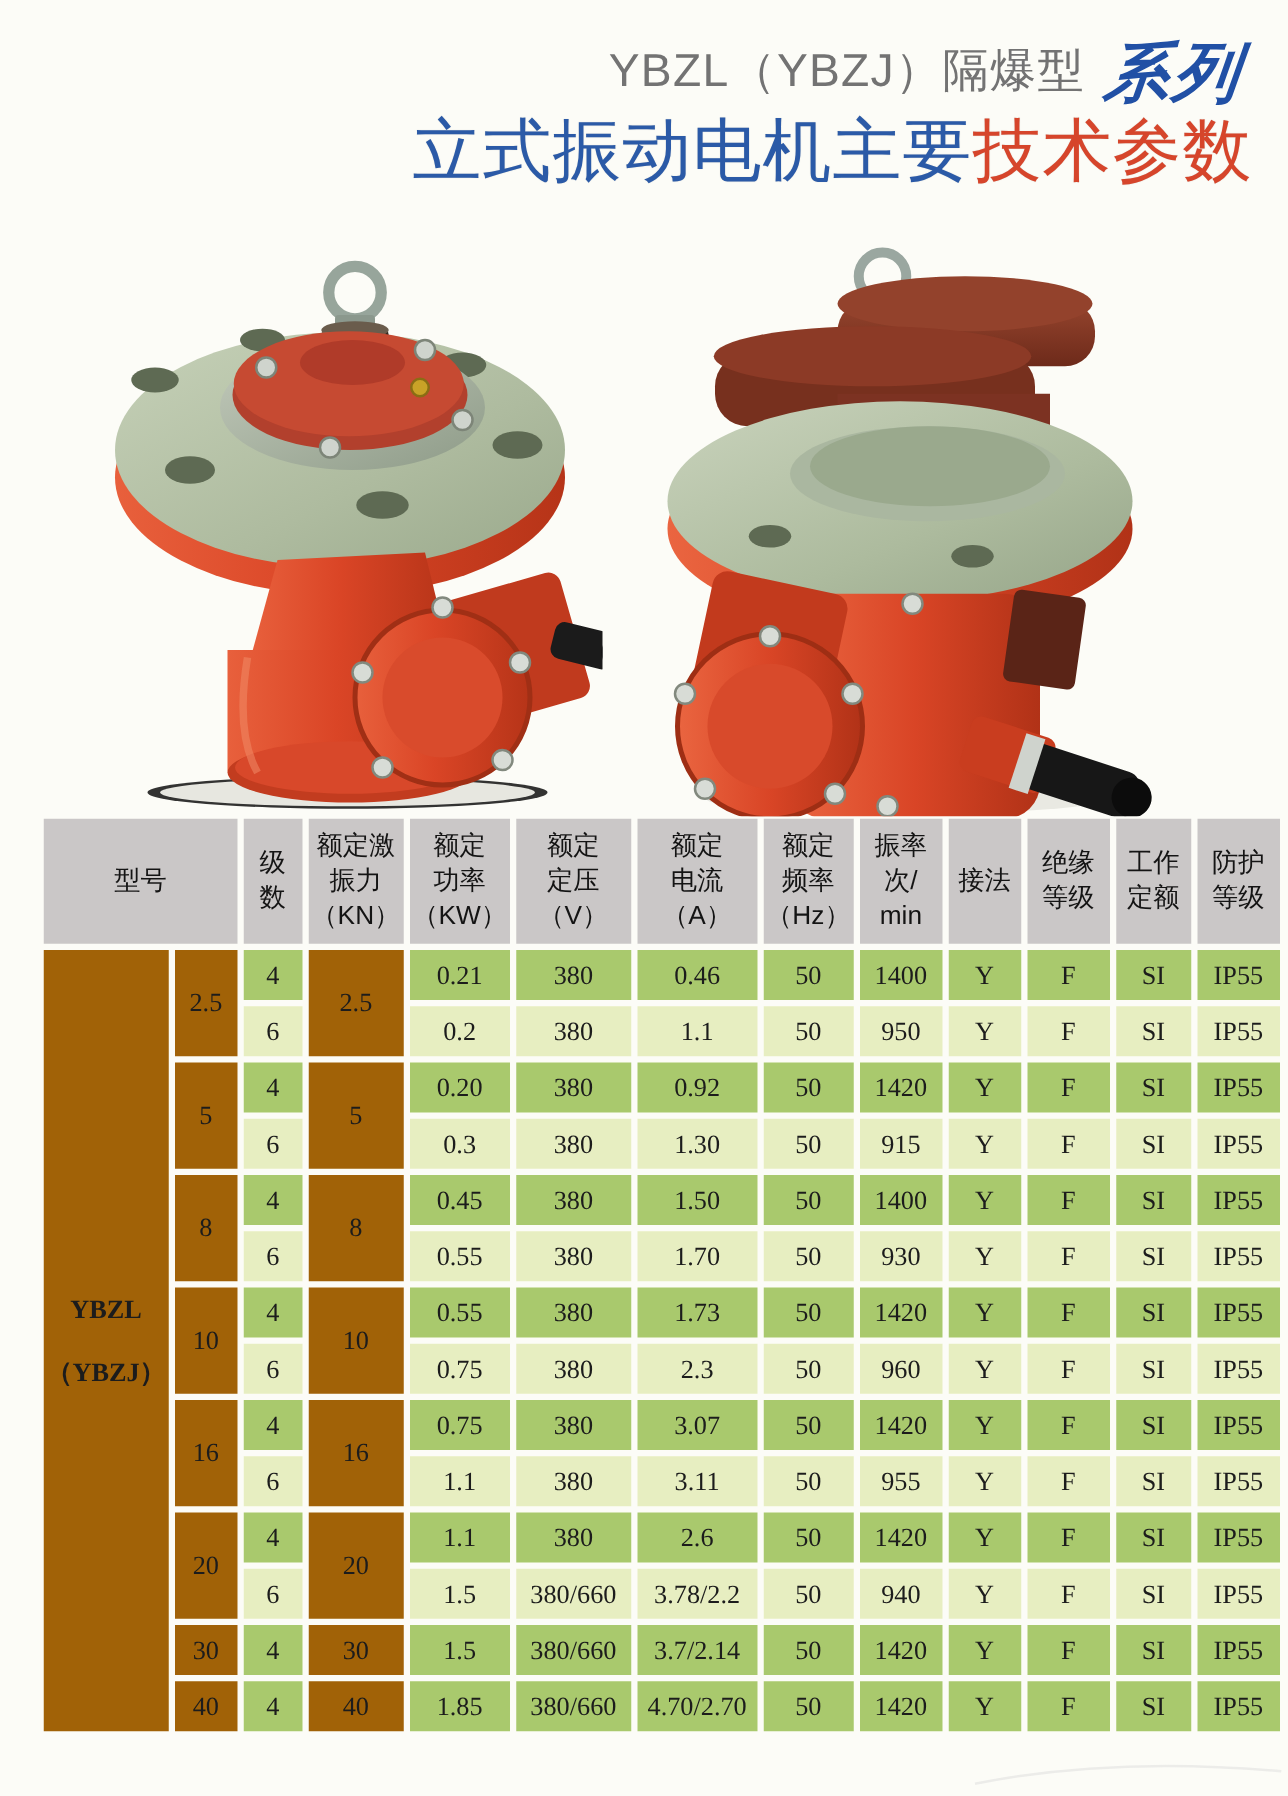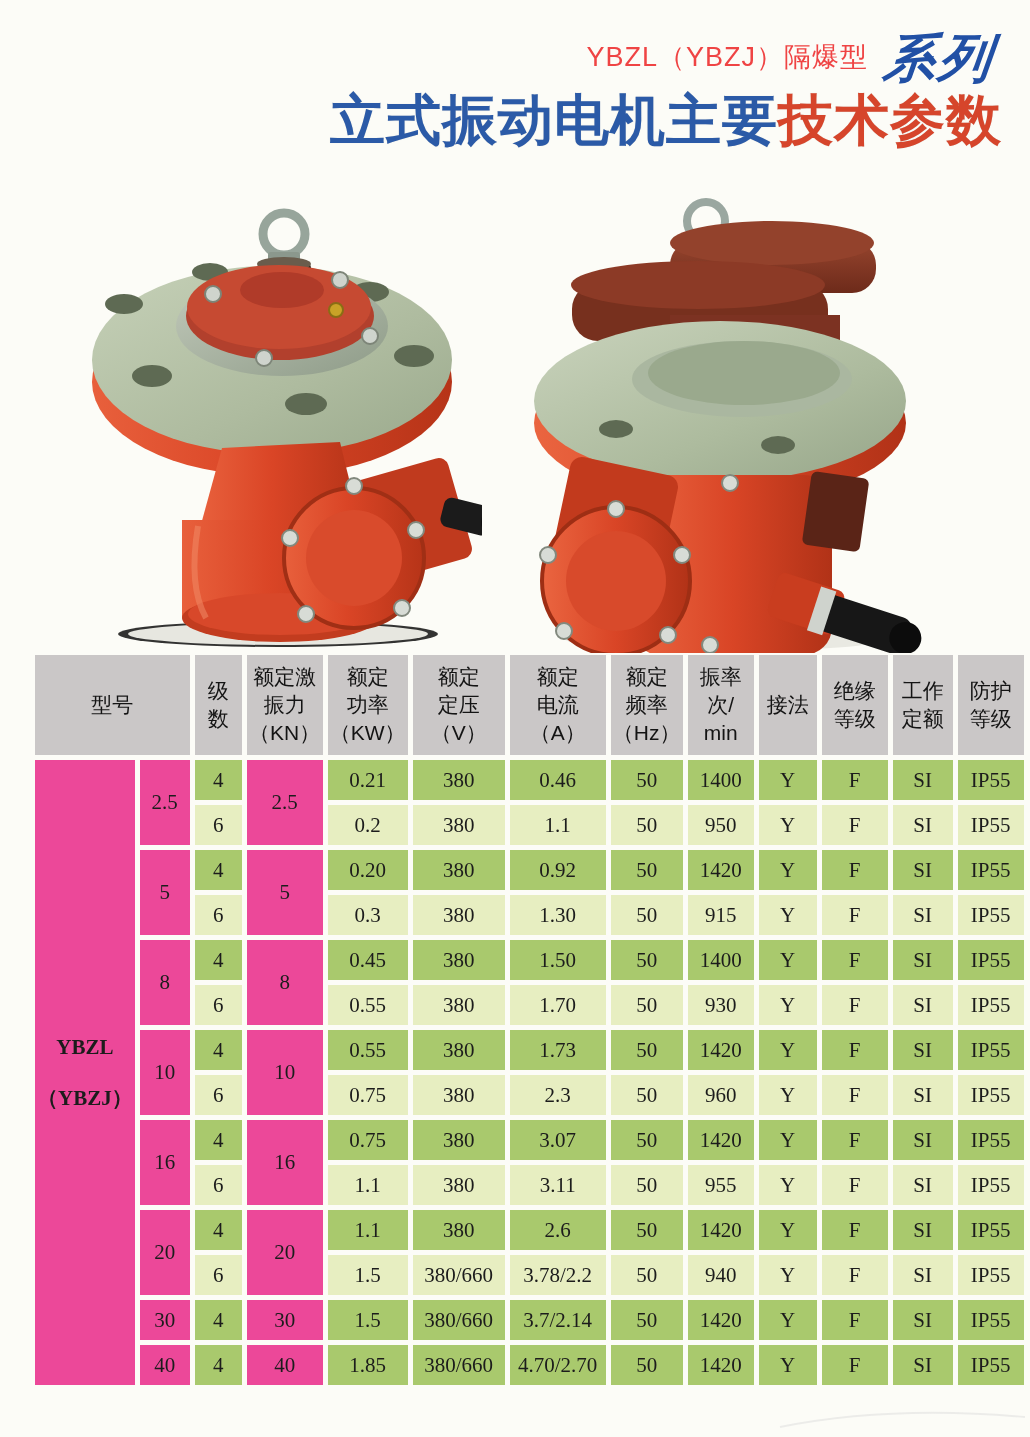--- a/index.html
+++ b/index.html
@@ -9,30 +9,30 @@
     font-family:"Liberation Sans", sans-serif;
   }
   .page{position:absolute;inset:0;}
 
   
   .brand-row{
     position:absolute;top:24px;right:36px;
     display:flex;align-items:center;gap:16px;
   }
   .brand-sub{
-    font-size:27px;font-weight:500;letter-spacing:1px;
-    color:#ef4444;padding-bottom:4px;
+    font-size:37px;font-weight:500;letter-spacing:1px;
+    color:#737373;padding-bottom:4px;
   }
   .brand-logo{
     font-size:52px;font-weight:900;font-style:italic;
     letter-spacing:3px;color:#2150a5;transform:skewX(-6deg);
   }
   .main-title{
     position:absolute;top:90px;right:28px;white-space:nowrap;
-    font-size:55px;font-weight:700;letter-spacing:1px;line-height:1.1;
+    font-size:55px;font-weight:400;letter-spacing:1px;line-height:1.1;
     text-shadow:0 0 1px rgba(0,0,0,.15);
   }
   .title-blue{color:#2b5aa7;}
   .title-red{color:#d6452b;}
 
   
   .photo{position:absolute;}
   .photo-left{left:58px;top:186px;width:424px;height:468px;}
   .photo-right{left:520px;top:183px;width:416px;height:470px;}
 
@@ -46,21 +46,21 @@
     font-family:"Liberation Sans", sans-serif;
     font-size:21px;font-weight:500;line-height:1.32;
     white-space:pre-line;height:100px;text-align:center;vertical-align:middle;
     padding:0 2px;
   }
   table.spec td{
     text-align:center;vertical-align:middle;height:40px;
     font-family:"Liberation Serif", serif;
     font-size:21px;color:#1c1c1c;padding:0 2px;
   }
-  td.c-gray{background:#ec4899;}
+  td.c-gray{background:#a16207;}
   td.c-dark{background:#a9c96d;}
   td.c-light{background:#e7eec1;}
   td.model-cell{white-space:pre-line;line-height:2.4;font-size:21px;font-weight:bold;}
 
   .corner-swoosh{position:absolute;right:0;bottom:0;width:260px;height:50px;opacity:.5;}
 </style>
 </head>
 <body>
 
 <div class="page">

